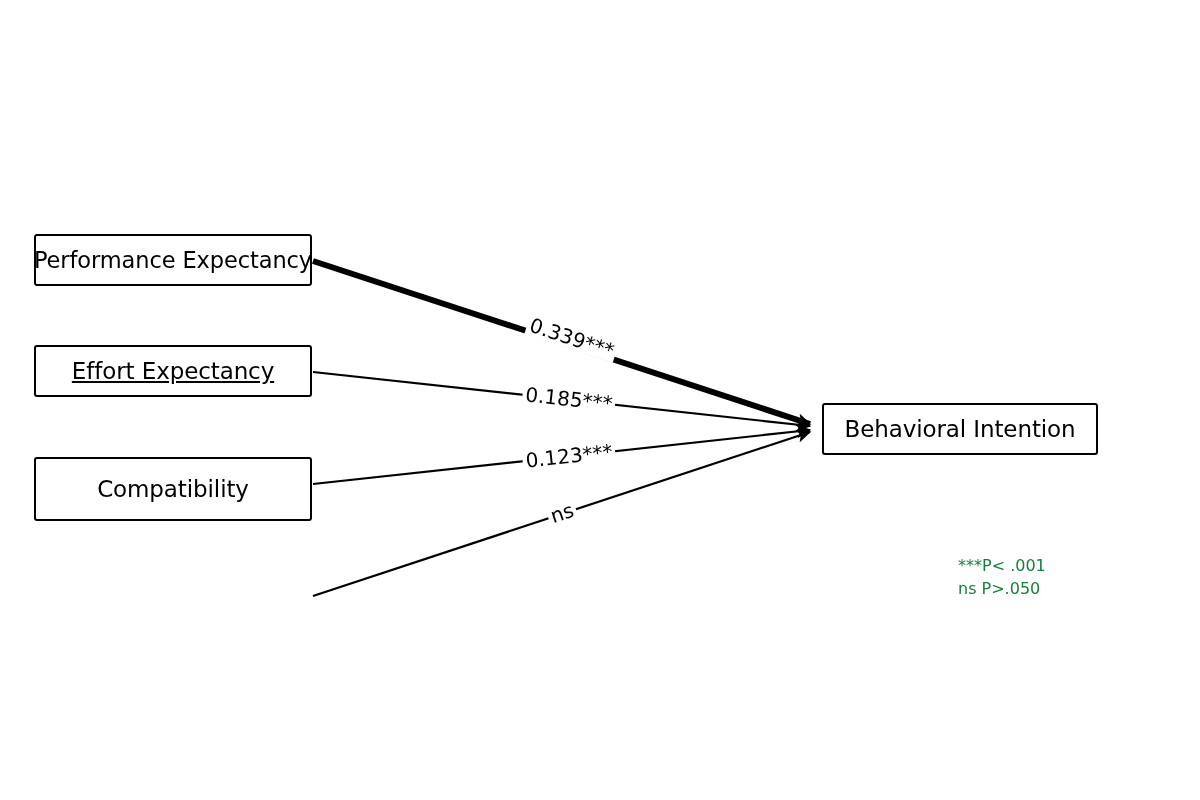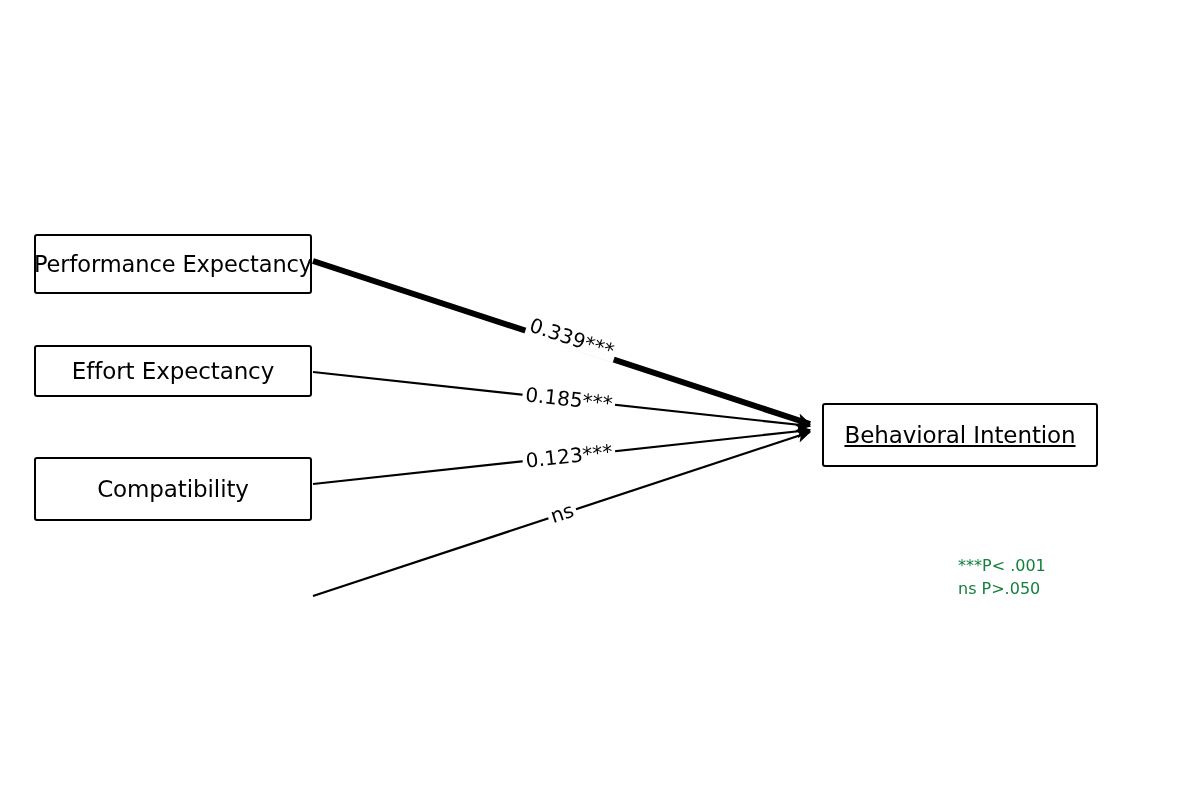--- a/index.html
+++ b/index.html
@@ -92,34 +92,34 @@
 
     <line x1="313" y1="261" x2="810" y2="424" stroke="#000000" stroke-width="6" stroke-linecap="butt" marker-end="url(#arrowhead-thin)"></line>
 
     <line x1="313" y1="372" x2="810" y2="426" stroke="#000000" stroke-width="2.2" stroke-linecap="butt" marker-end="url(#arrowhead-thin)"></line>
 
     <line x1="313" y1="484" x2="810" y2="430" stroke="#000000" stroke-width="2.2" stroke-linecap="butt" marker-end="url(#arrowhead-thin)"></line>
 
     <line x1="313" y1="596" x2="810" y2="432" stroke="#000000" stroke-width="2.2" stroke-linecap="butt" marker-end="url(#arrowhead-thin)"></line>
   </svg>
 
-  <div class="node-box exogenous-1" style="left:34px; top:234px; width:278px; height:60px;text-align:right;">
+  <div class="node-box exogenous-1" style="left:34px; top:234px; width:278px; height:52px;text-align:right;">
     <span class="node-label">Performance Expectancy</span>
   </div>
 
-  <div class="node-box" style="left:34px; top:345px; width:278px; height:52px;">
+  <div class="node-box" style="left:34px; top:345px; width:278px; height:52px;text-decoration:underline;">
     <span class="node-label">Effort Expectancy</span>
   </div>
 
   <div class="node-box" style="left:34px; top:457px; width:278px; height:64px;">
     <span class="node-label">Compatibility</span>
   </div>
 
 
-  <div class="node-box" style="left:822px; top:403px; width:276px; height:64px;text-decoration:underline;">
+  <div class="node-box" style="left:822px; top:403px; width:276px; height:52px;">
     <span class="node-label">Behavioral Intention</span>
   </div>
 
   <div class="path-label" style="left:572px; top:338px; transform: translate(-50%,-50%) rotate(18.1deg);">0.339***</div>
 
   <div class="path-label" style="left:569px; top:399px; transform: translate(-50%,-50%) rotate(6.2deg);">0.185***</div>
 
   <div class="path-label" style="left:569px; top:456px; transform: translate(-50%,-50%) rotate(-6.2deg);">0.123***</div>
 
   <div class="path-label" style="left:562px; top:513px; transform: translate(-50%,-50%) rotate(-18.2deg);">ns</div>

